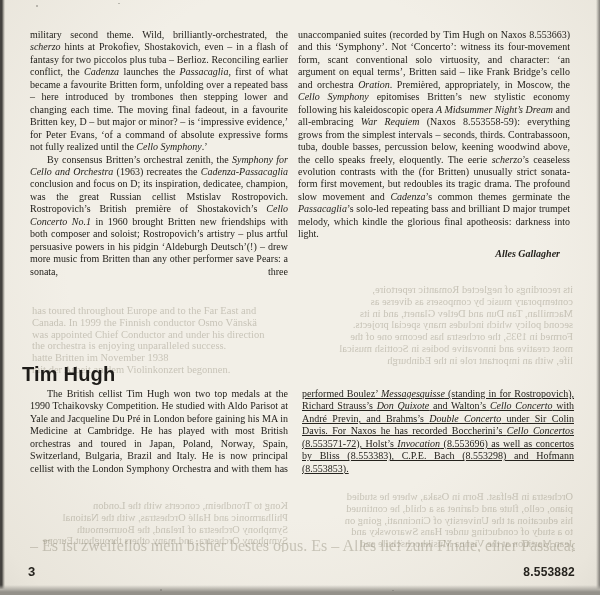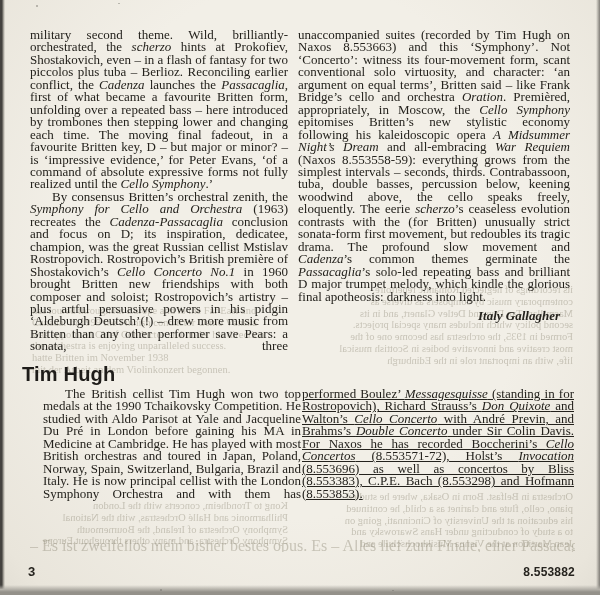--- a/index.html
+++ b/index.html
@@ -9,27 +9,27 @@
     font-family:"Liberation Serif","DejaVu Serif",serif;
     color:#24221d;
   }
   
   .edge{position:absolute;pointer-events:none;}
   .edge-left{left:0;top:0;bottom:0;width:5px;background:linear-gradient(90deg,#44423f 0 2px,#8d8a82 60%,rgba(0,0,0,0));}
   .edge-top{left:0;right:0;top:0;height:3px;background:linear-gradient(180deg,#767items469 0,#6f6d68 0,rgba(0,0,0,0));}
   .edge-right{right:0;top:0;bottom:0;width:4px;background:linear-gradient(270deg,#7e7b75,rgba(0,0,0,0));}
   .edge-bottom{left:0;right:0;bottom:0;height:10px;background:linear-gradient(0deg,#94918a 0 3px,#b3b0a8 55%,rgba(0,0,0,0));}
   
-  .col{position:absolute;text-align:justify;font-size:13px;line-height:12.45px;z-index:2;}
+  .col{position:absolute;text-align:justify;font-size:10px;line-height:12.45px;z-index:2;}
   .col p{margin:0;}
   .col p.indent{text-indent:1.7em;}
   .col p.cont{text-align-last:justify;}
   .col-a-left{left:30px;top:29px;width:258px;}
   .col-a-right{left:298px;top:29px;width:272px;}
-  .col-b-left{left:43px;top:388px;width:258px;}
+  .col-b-left{left:30px;top:388px;width:258px;}
   .col-b-right{left:302px;top:388px;width:272px;text-decoration:underline;}
   .byline{margin-top:7px !important;text-align:right;padding-right:10px;font-style:italic;font-weight:bold;}
   h2.section-heading{
     position:absolute;left:22px;top:363px;margin:0;z-index:2;
     font-family:Liberation Sans, sans-serif;
     font-size:20px;font-weight:bold;color:#1e1c19;letter-spacing:.2px;
   }
   .footer{
     position:absolute;left:28px;right:25px;bottom:16px;z-index:2;
     display:flex;justify-content:space-between;align-items:flex-end;
@@ -68,21 +68,21 @@
   <div class="bleed bleed-4 mirrored">Orchestra in Belfast. Born in Osaka, where he studied<br>piano, cello, flute and clarinet as a child, he continued<br>his education at the University of Cincinnati, going on<br>to a study of conducting under Hans Swarowsky and<br>Jean Martinon at the Vienna Musikhochschule and</div>
   <div class="bleed bleed-5">– Es ist zweifellos mein bisher bestes opus. Es –  Alles lief zum Finale, einer Passacaglia, die das</div>
 
   <section class="col col-a-left">
     <p class="para">military second theme. Wild, brilliantly-orchestrated, the <i>scherzo</i> hints at Prokofiev, Shostakovich, even – in a flash of fantasy for two piccolos plus tuba – Berlioz. Reconciling earlier conflict, the <i>Cadenza</i> launches the <i>Passacaglia</i>, first of what became a favourite Britten form, unfolding over a repeated bass – here introduced by trombones then stepping lower and changing each time. The moving final fadeout, in a favourite Britten key, D – but major or minor? – is ‘impressive evidence,’ for Peter Evans, ‘of a command of absolute expressive forms not fully realized until the <i>Cello Symphony</i>.’</p>
     <p class="para indent cont">By consensus Britten’s orchestral zenith, the <i>Symphony for Cello and Orchestra</i> (1963) recreates the <i>Cadenza-Passacaglia</i> conclusion and focus on D; its inspiration, dedicatee, champion, was the great Russian cellist Mstislav Rostropovich. Rostropovich’s British première of Shostakovich’s <i>Cello Concerto No.1</i> in 1960 brought Britten new friendships with both composer and soloist; Rostropovich’s artistry – plus artful persuasive powers in his pidgin ‘Aldeburgh Deutsch’(!) – drew more music from Britten than any other performer save Pears: a sonata, three</p>
   </section>
 
   <section class="col col-a-right">
     <p class="para">unaccompanied suites (recorded by Tim Hugh on Naxos 8.553663) and this ‘Symphony’. Not ‘Concerto’: witness its four-movement form, scant conventional solo virtuosity, and character: ‘an argument on equal terms’, Britten said – like Frank Bridge’s cello and orchestra <i>Oration</i>. Premièred, appropriately, in Moscow, the <i>Cello Symphony</i> epitomises Britten’s new stylistic economy following his kaleidoscopic opera <i>A Midsummer Night’s Dream</i> and all-embracing <i>War Requiem</i> (Naxos 8.553558-59): everything grows from the simplest intervals – seconds, thirds. Contrabassoon, tuba, double basses, percussion below, keening woodwind above, the cello speaks freely, eloquently. The eerie <i>scherzo</i>’s ceaseless evolution contrasts with the (for Britten) unusually strict sonata-form first movement, but redoubles its tragic drama. The profound slow movement and <i>Cadenza</i>’s common themes germinate the <i>Passacaglia</i>’s solo-led repeating bass and brilliant D major trumpet melody, which kindle the glorious final apotheosis: darkness into light.</p>
-    <p class="byline">Italy Gallagher</p>
+    <p class="byline">Alles Gallagher</p>
   </section>
 
   <h2 class="section-heading">Tim Hugh</h2>
 
   <section class="col col-b-left">
     <p class="para indent cont">The British cellist Tim Hugh won two top medals at the 1990 Tchaikovsky Competition. He studied with Aldo Parisot at Yale and Jacqueline Du Pré in London before gaining his MA in Medicine at Cambridge. He has played with most British orchestras and toured in Japan, Poland, Norway, Spain, Switzerland, Bulgaria, Brazil and Italy. He is now principal cellist with the London Symphony Orchestra and with them has</p>
   </section>
 
   <section class="col col-b-right">
     <p class="para">performed Boulez’ <i>Messagesquisse</i> (standing in for Rostropovich), Richard Strauss’s <i>Don Quixote</i> and Walton’s <i>Cello Concerto</i> with André Previn, and Brahms’s <i>Double Concerto</i> under Sir Colin Davis. For Naxos he has recorded Boccherini’s <i>Cello Concertos</i> (8.553571-72), Holst’s <i>Invocation</i> (8.553696) as well as concertos by Bliss (8.553383), C.P.E. Bach (8.553298) and Hofmann (8.553853).</p>

